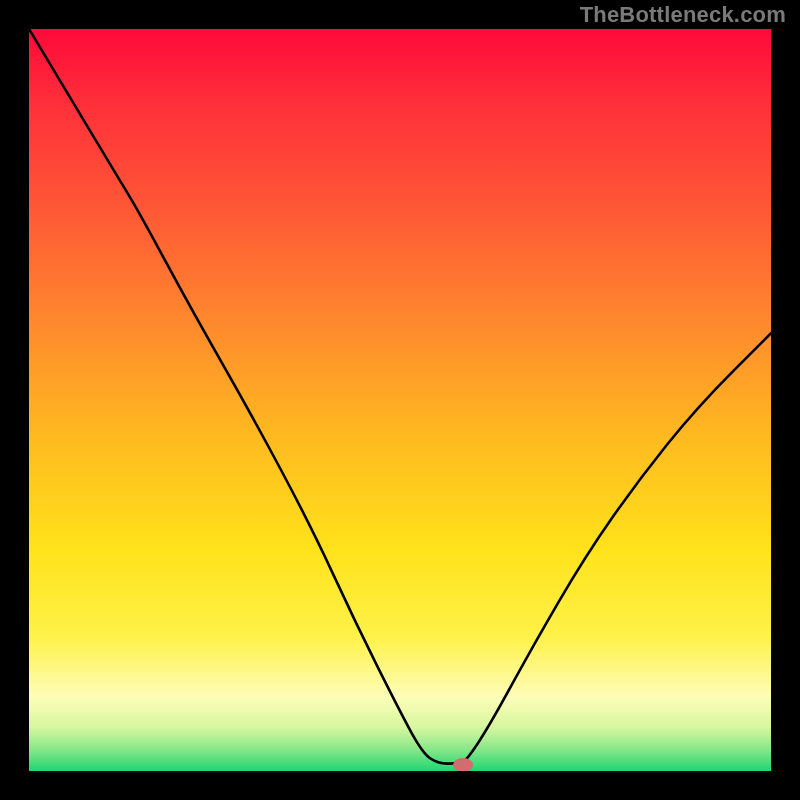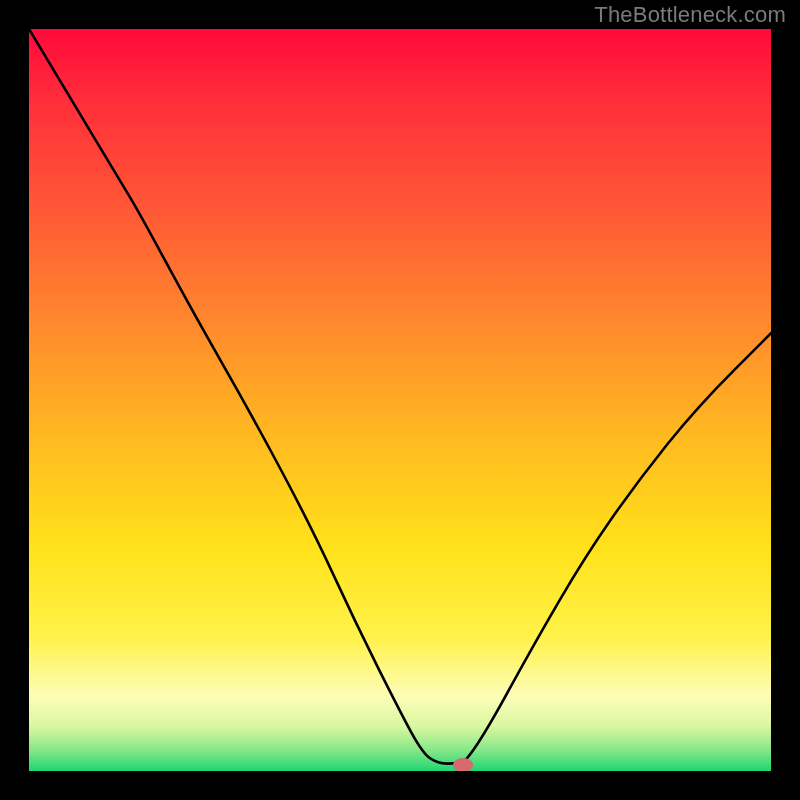--- a/index.html
+++ b/index.html
@@ -17,21 +17,21 @@
     left: 0;
     width: 800px;
     height: 800px;
     background: #000;
   }
   .watermark {
     position: absolute;
     top: 2px;
     right: 14px;
     font-size: 22px;
-    font-weight: 400;
+    font-weight: 700;
     color: #7a7a7a;
     letter-spacing: 0.2px;
     user-select: none;
   }
   .plot-wrap {
     position: absolute;
     left: 29px;
     top: 29px;
     width: 742px;
     height: 742px;

